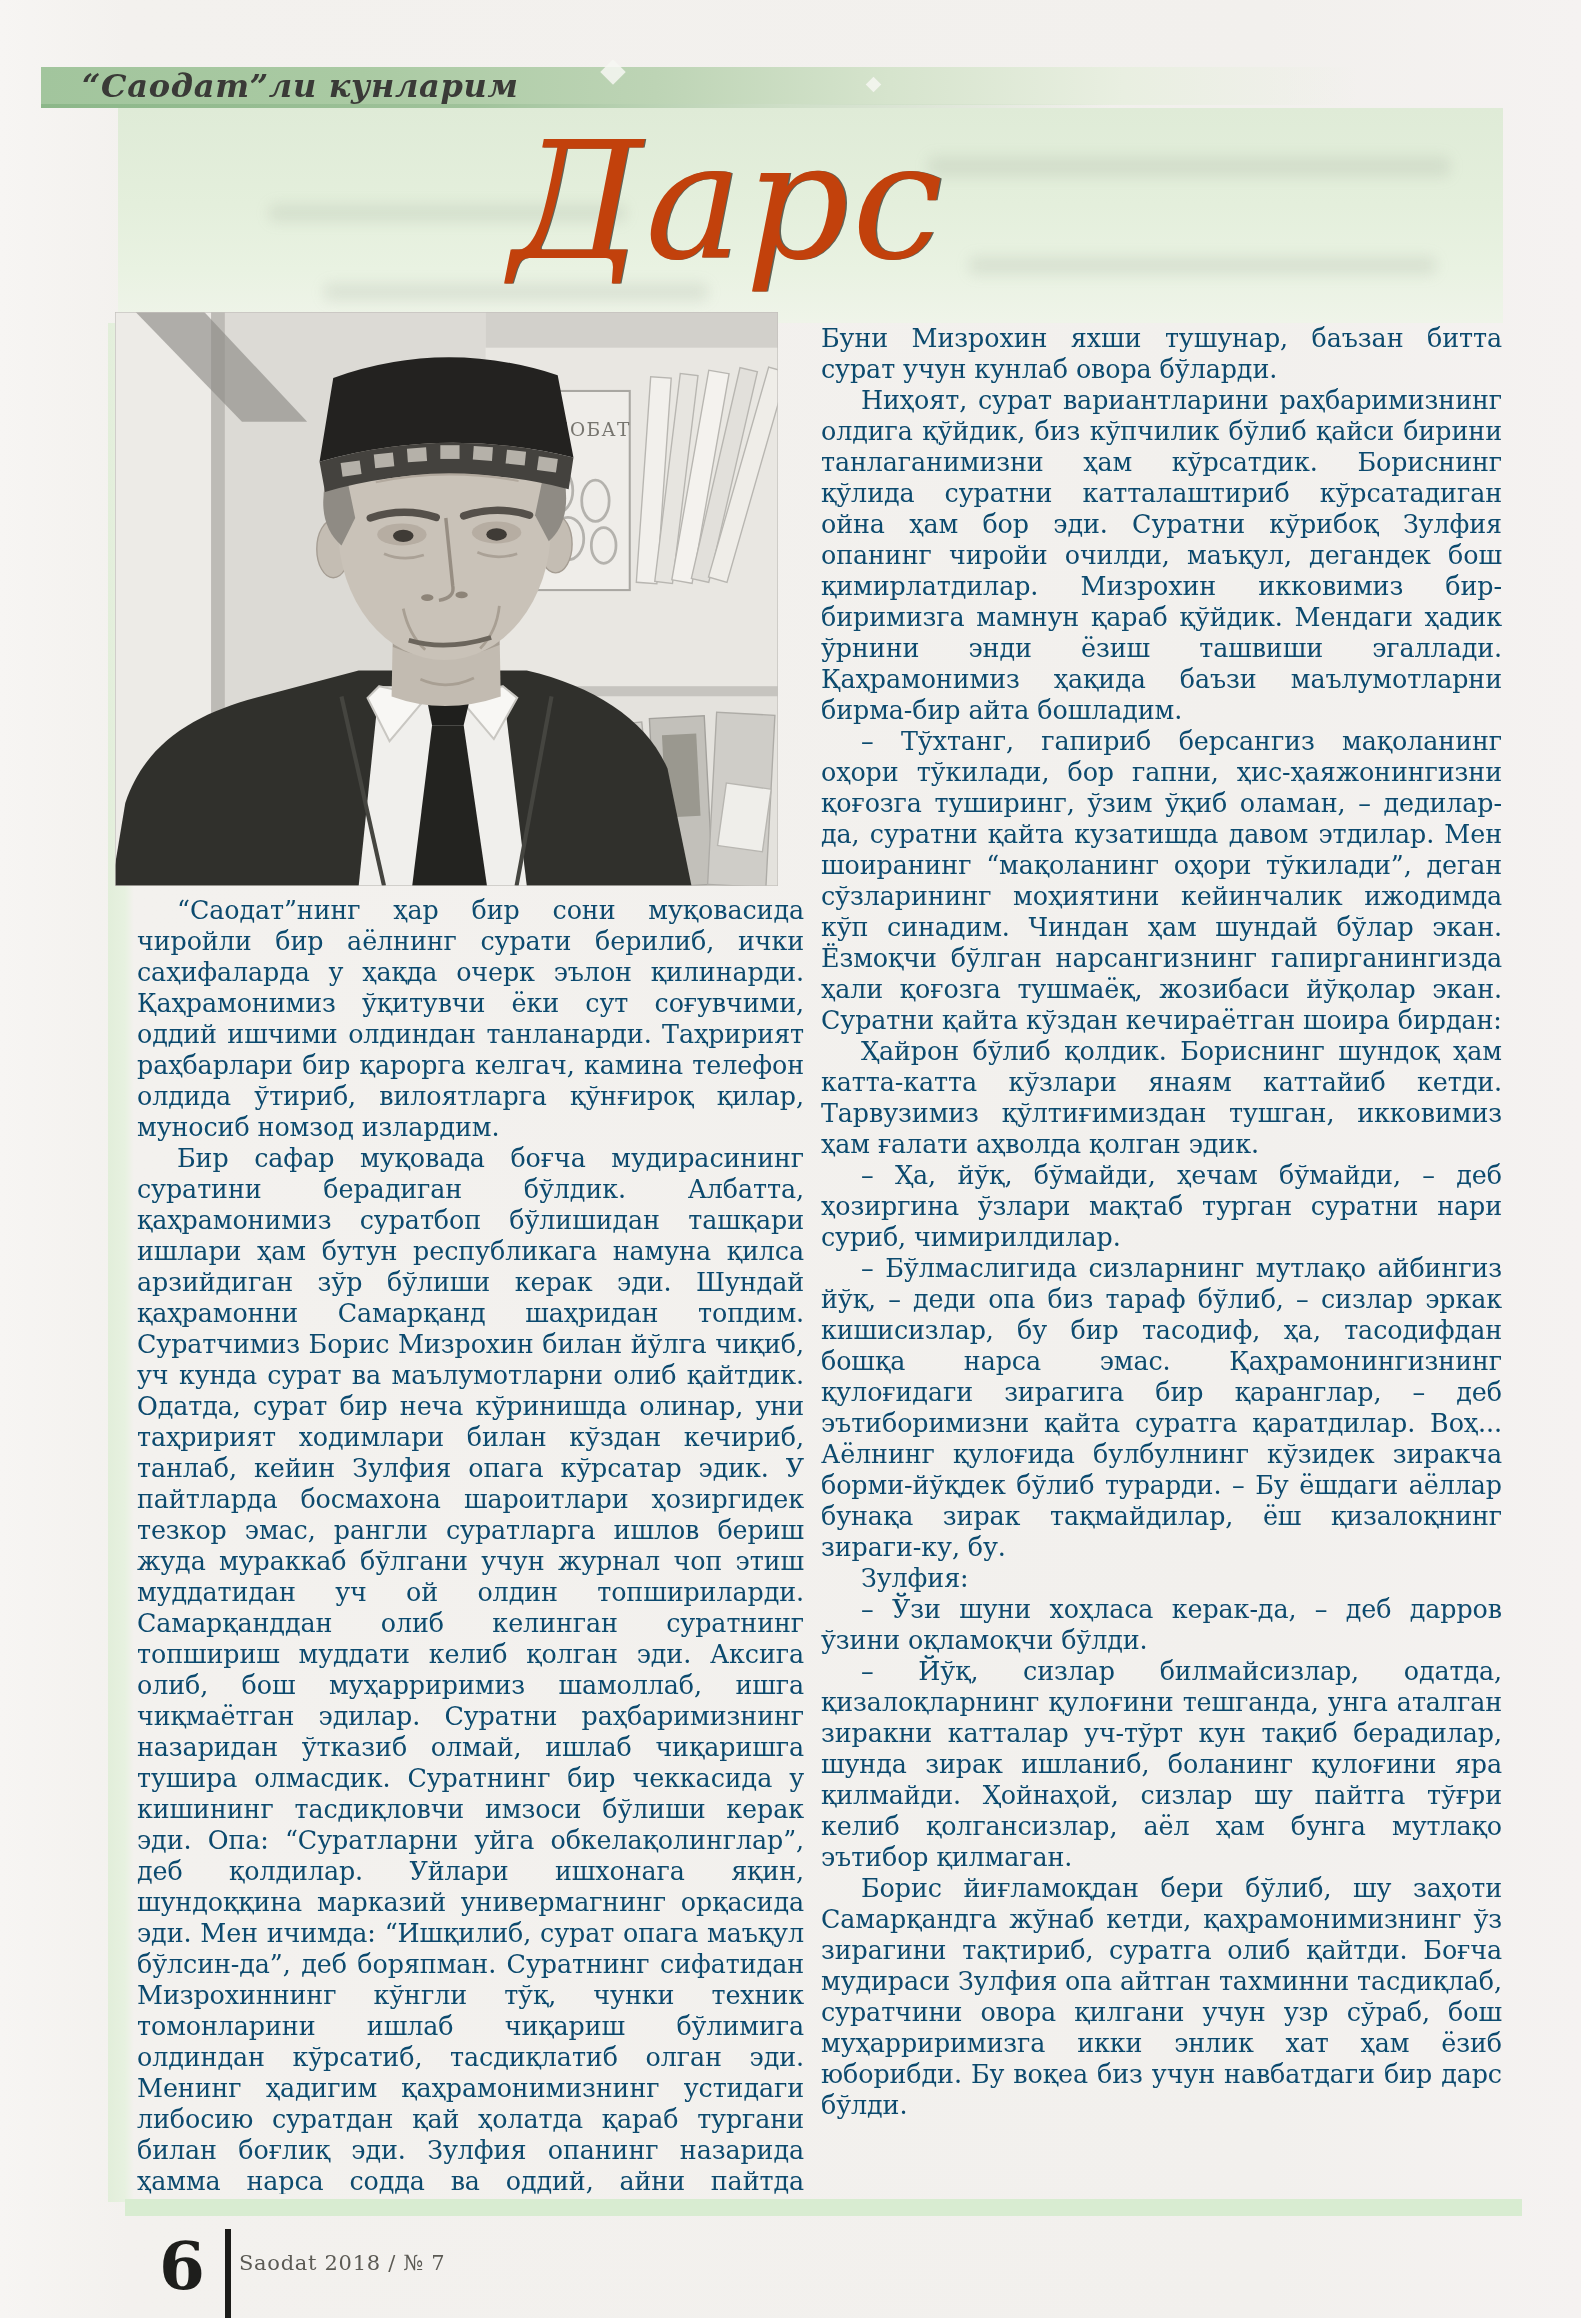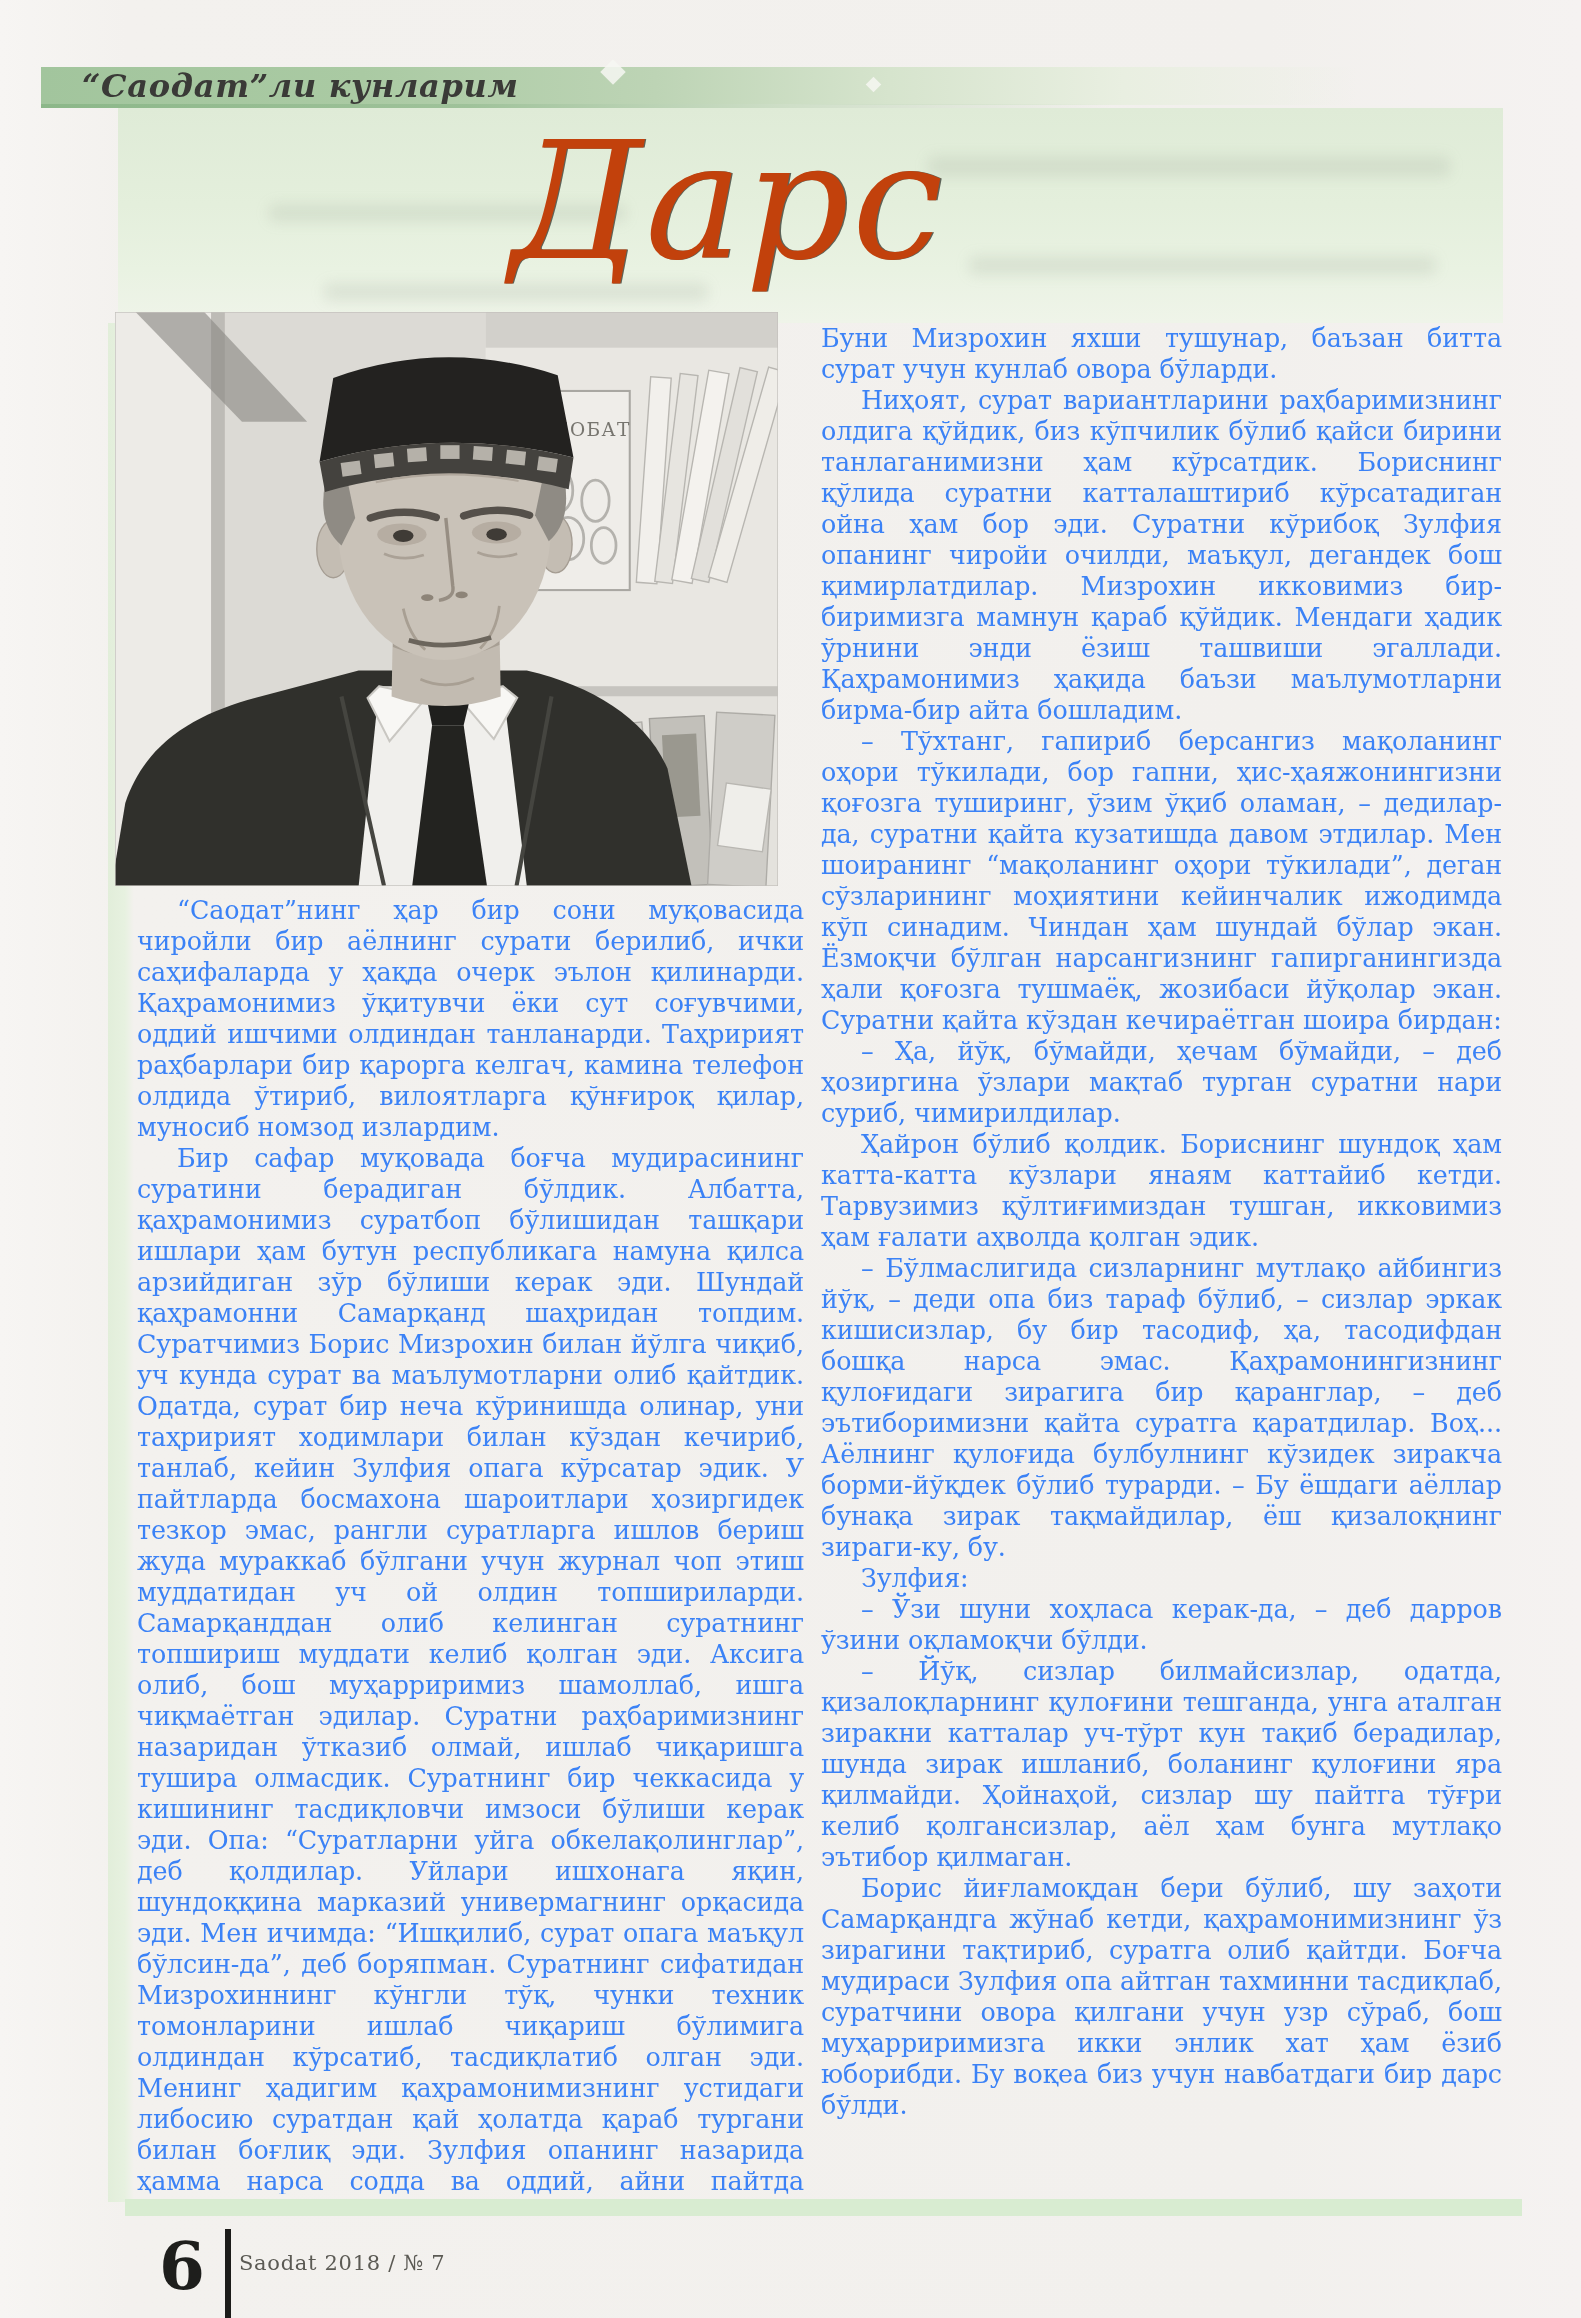--- a/index.html
+++ b/index.html
@@ -46,21 +46,21 @@
   .left-strip{
     left:86px;top:323px;width:26px;height:1879px;
     background:linear-gradient(90deg,#e2eeda 0%,#e7f1e0 65%,rgba(246,244,242,0) 100%);
   }
   
   .photo{left:115px;top:312px;width:663px;height:574px;margin:0;box-shadow:inset 0 0 0 0.7px #c8c6c1;}
   .photo svg{display:block;width:100%;height:100%;}
   
   .col{
     text-align:justify;font-size:25.4px;line-height:31px;letter-spacing:-0.1px;
-    color:#3b82f6;overflow:hidden;
+    color:#0c4a6e;overflow:hidden;
   }
   .col p{margin:0;text-indent:40px;}
   .col p.noindent{text-indent:0;}
   .col-left{left:115px;top:895px;width:667px;height:1299px;}
   .col-right{left:799px;top:323px;width:681px;height:1878px;}
   
   .bottom-band{left:103px;top:2199px;width:1397px;height:17px;background:#d8ecd1;}
   .footer-number{left:137px;top:2232px;font-size:66px;line-height:69px;font-weight:bold;color:#1e1e1c;}
   .footer-rule{left:203px;top:2229px;width:6.2px;height:90px;background:#1c1c1a;}
   .footer-issue{left:217px;top:2251px;font-size:21px;color:#5b5a54;letter-spacing:0.7px;text-align:center;}
@@ -179,23 +179,23 @@
 
 <section class="abs col col-right">
   <div>
 
       <p class="para noindent">Буни Мизрохин яхши тушунар, баъзан битта сурат учун кунлаб овора бўларди.</p>
 
       <p class="para">Ниҳоят, сурат вариантларини раҳбаримизнинг олдига қўйдик, биз кўпчилик бўлиб қайси бирини танлаганимизни ҳам кўрсатдик. Бориснинг қўлида суратни катталаштириб кўрсатадиган ойна ҳам бор эди. Суратни кўрибоқ Зулфия опанинг чиройи очилди, маъқул, дегандек бош қимирлатдилар. Мизрохин икковимиз бир-биримизга мамнун қараб қўйдик. Мендаги ҳадик ўрнини энди ёзиш ташвиши эгаллади. Қаҳрамонимиз ҳақида баъзи маълумотларни бирма-бир айта бошладим.</p>
 
       <p class="para">– Тўхтанг, гапириб берсангиз мақоланинг оҳори тўкилади, бор гапни, ҳис-ҳаяжонингизни қоғозга туширинг, ўзим ўқиб оламан, – дедилар-да, суратни қайта кузатишда давом этдилар. Мен шоиранинг “мақоланинг оҳори тўкилади”, деган сўзларининг моҳиятини кейинчалик ижодимда кўп синадим. Чиндан ҳам шундай бўлар экан. Ёзмоқчи бўлган нарсангизнинг гапирганингизда ҳали қоғозга тушмаёқ, жозибаси йўқолар экан. Суратни қайта кўздан кечираётган шоира бирдан:</p>
 
+      <p class="para">Ҳайрон бўлиб қолдик. Бориснинг шундоқ ҳам катта-катта кўзлари янаям каттайиб кетди. Тарвузимиз қўлтиғимиздан тушган, икковимиз ҳам ғалати аҳволда қолган эдик.</p>
+
       <p class="para">– Ҳа, йўқ, бўмайди, ҳечам бўмайди, – деб ҳозиргина ўзлари мақтаб турган суратни нари суриб, чимирилдилар.</p>
-
-      <p class="para">Ҳайрон бўлиб қолдик. Бориснинг шундоқ ҳам катта-катта кўзлари янаям каттайиб кетди. Тарвузимиз қўлтиғимиздан тушган, икковимиз ҳам ғалати аҳволда қолган эдик.</p>
 
       <p class="para">– Бўлмаслигида сизларнинг мутлақо айбингиз йўқ, – деди опа биз тараф бўлиб, – сизлар эркак кишисизлар, бу бир тасодиф, ҳа, тасодифдан бошқа нарса эмас. Қаҳрамонингизнинг қулоғидаги зирагига бир қаранглар, – деб эътиборимизни қайта суратга қаратдилар. Воҳ... Аёлнинг қулоғида булбулнинг кўзидек зиракча борми-йўқдек бўлиб турарди. – Бу ёшдаги аёллар бунақа зирак тақмайдилар, ёш қизалоқнинг зираги-ку, бу.</p>
 
       <p class="para">Зулфия:</p>
 
       <p class="para">– Ўзи шуни хоҳласа керак-да, – деб дарров ўзини оқламоқчи бўлди.</p>
 
       <p class="para">– Йўқ, сизлар билмайсизлар, одатда, қизалоқларнинг қулоғини тешганда, унга аталган зиракни катталар уч-тўрт кун тақиб берадилар, шунда зирак ишланиб, боланинг қулоғини яра қилмайди. Ҳойнаҳой, сизлар шу пайтга тўғри келиб қолгансизлар, аёл ҳам бунга мутлақо эътибор қилмаган.</p>
 
 

